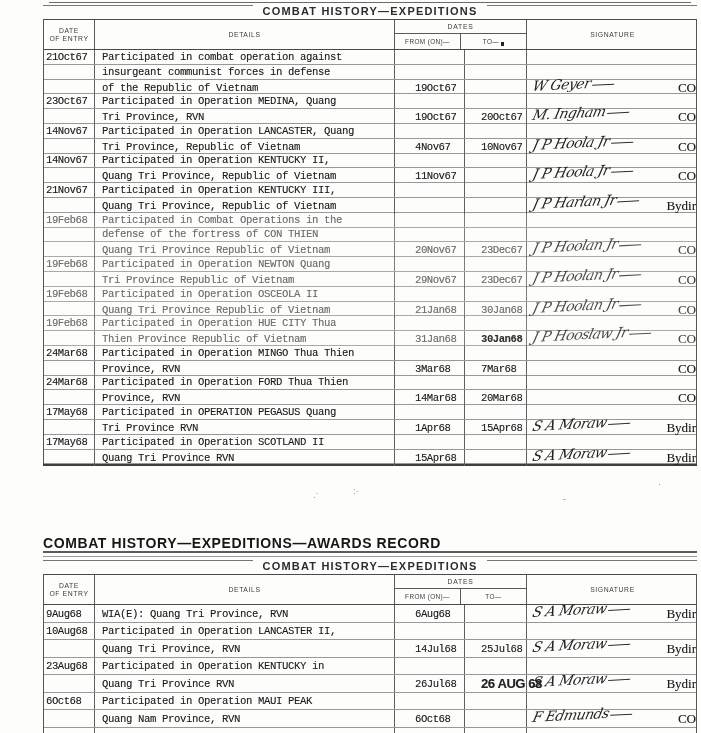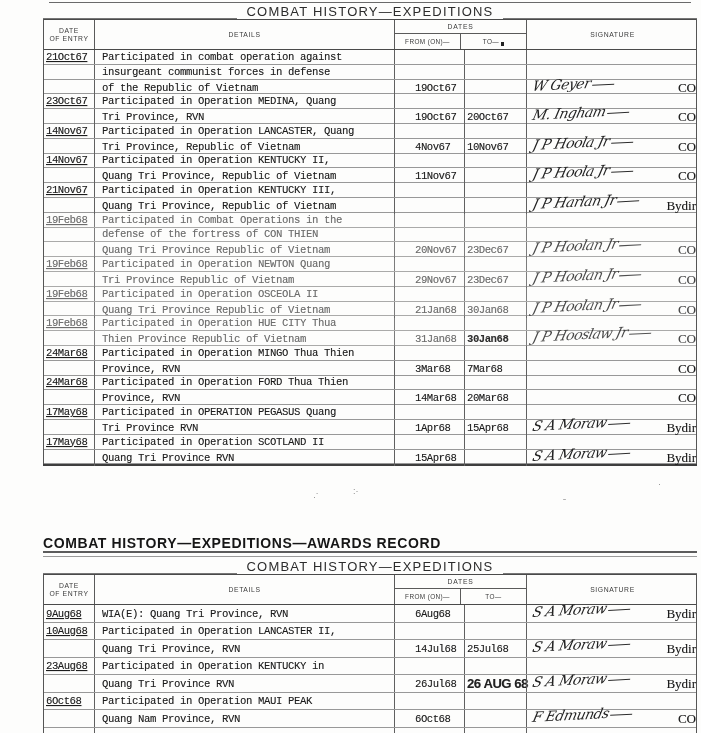--- a/index.html
+++ b/index.html
@@ -7,22 +7,22 @@
     width:701px;height:733px;overflow:hidden;position:relative;
     background:#fdfdfc;
     font-family:"Liberation Sans", sans-serif;
     -webkit-font-smoothing:antialiased;
   }
   .sheet{position:absolute;left:43px;top:2px;width:654px;}
 
   
   .top-rule{border-top:1.4px solid #6a6a6a;height:2px;margin:0 6px;}
   .table-title{
-    display:flex;align-items:flex-end;gap:10px;height:14px;
-    font-size:13px;font-weight:normal;letter-spacing:1.2px;color:#2c2c2c;
+    display:flex;align-items:flex-start;gap:10px;height:14px;
+    font-size:11px;font-weight:bold;letter-spacing:1.2px;color:#2c2c2c;
   }
   .table-title::before,.table-title::after{
     content:"";flex:1;border-top:1.2px solid #777;
   }
   .awards-heading{
     font-size:14px;font-weight:bold;letter-spacing:0.6px;color:#161616;
     height:14px;line-height:13px;
   }
   .thick-band{
     height:3px;border-top:2.2px solid #5c5c5c;border-bottom:1.4px solid #9a9a9a;
@@ -53,25 +53,25 @@
 
   
   .line-row{
     display:grid;grid-template-columns:50px 300px 70px 62px 172px;
     height:13.8px;border-bottom:1px solid #989898;
     font-family:"Liberation Mono", monospace;font-size:10.5px;color:#1c1c1c;
   }
   .t2 .line-row{height:16.5px;}
   .t2 .line-row.blank{height:17px;border-bottom:1px solid #aaa;}
   .line-row .c{border-left:1px solid #606060;display:flex;align-items:center;overflow:visible;white-space:nowrap;}
-  .line-row .c:first-child{border-left:none;text-decoration:underline;}
+  .line-row .c:first-child{border-left:none;}
   .c.date{padding-left:2px;letter-spacing:-0.4px;}
   .c.det{padding-left:7px;letter-spacing:-0.3px;}
   .c.from{padding-left:20px;letter-spacing:-0.4px;}
-  .c.to{padding-left:2px;letter-spacing:-0.4px;}
+  .c.to{padding-left:16px;letter-spacing:-0.4px;}
   .c.sig{padding:0 2px 0 4px;justify-content:flex-end;position:relative;}
   .faded{color:#4e4e4e;opacity:.82;filter:blur(.25px);}
   .to-bold{font-weight:bold;color:#000;}
   .to-stamp{font-family:"Liberation Sans",sans-serif;font-size:13px;letter-spacing:1.1px;font-weight:bold;color:#222;}
   .typed-ink{text-shadow:0.3px 0.3px 0 rgba(20,20,20,0.35);}
 
   
   .scrawl{
     flex:1;font-family:"DejaVu Serif", serif;font-style:italic;
     font-size:14px;letter-spacing:-0.5px;color:#232323;

